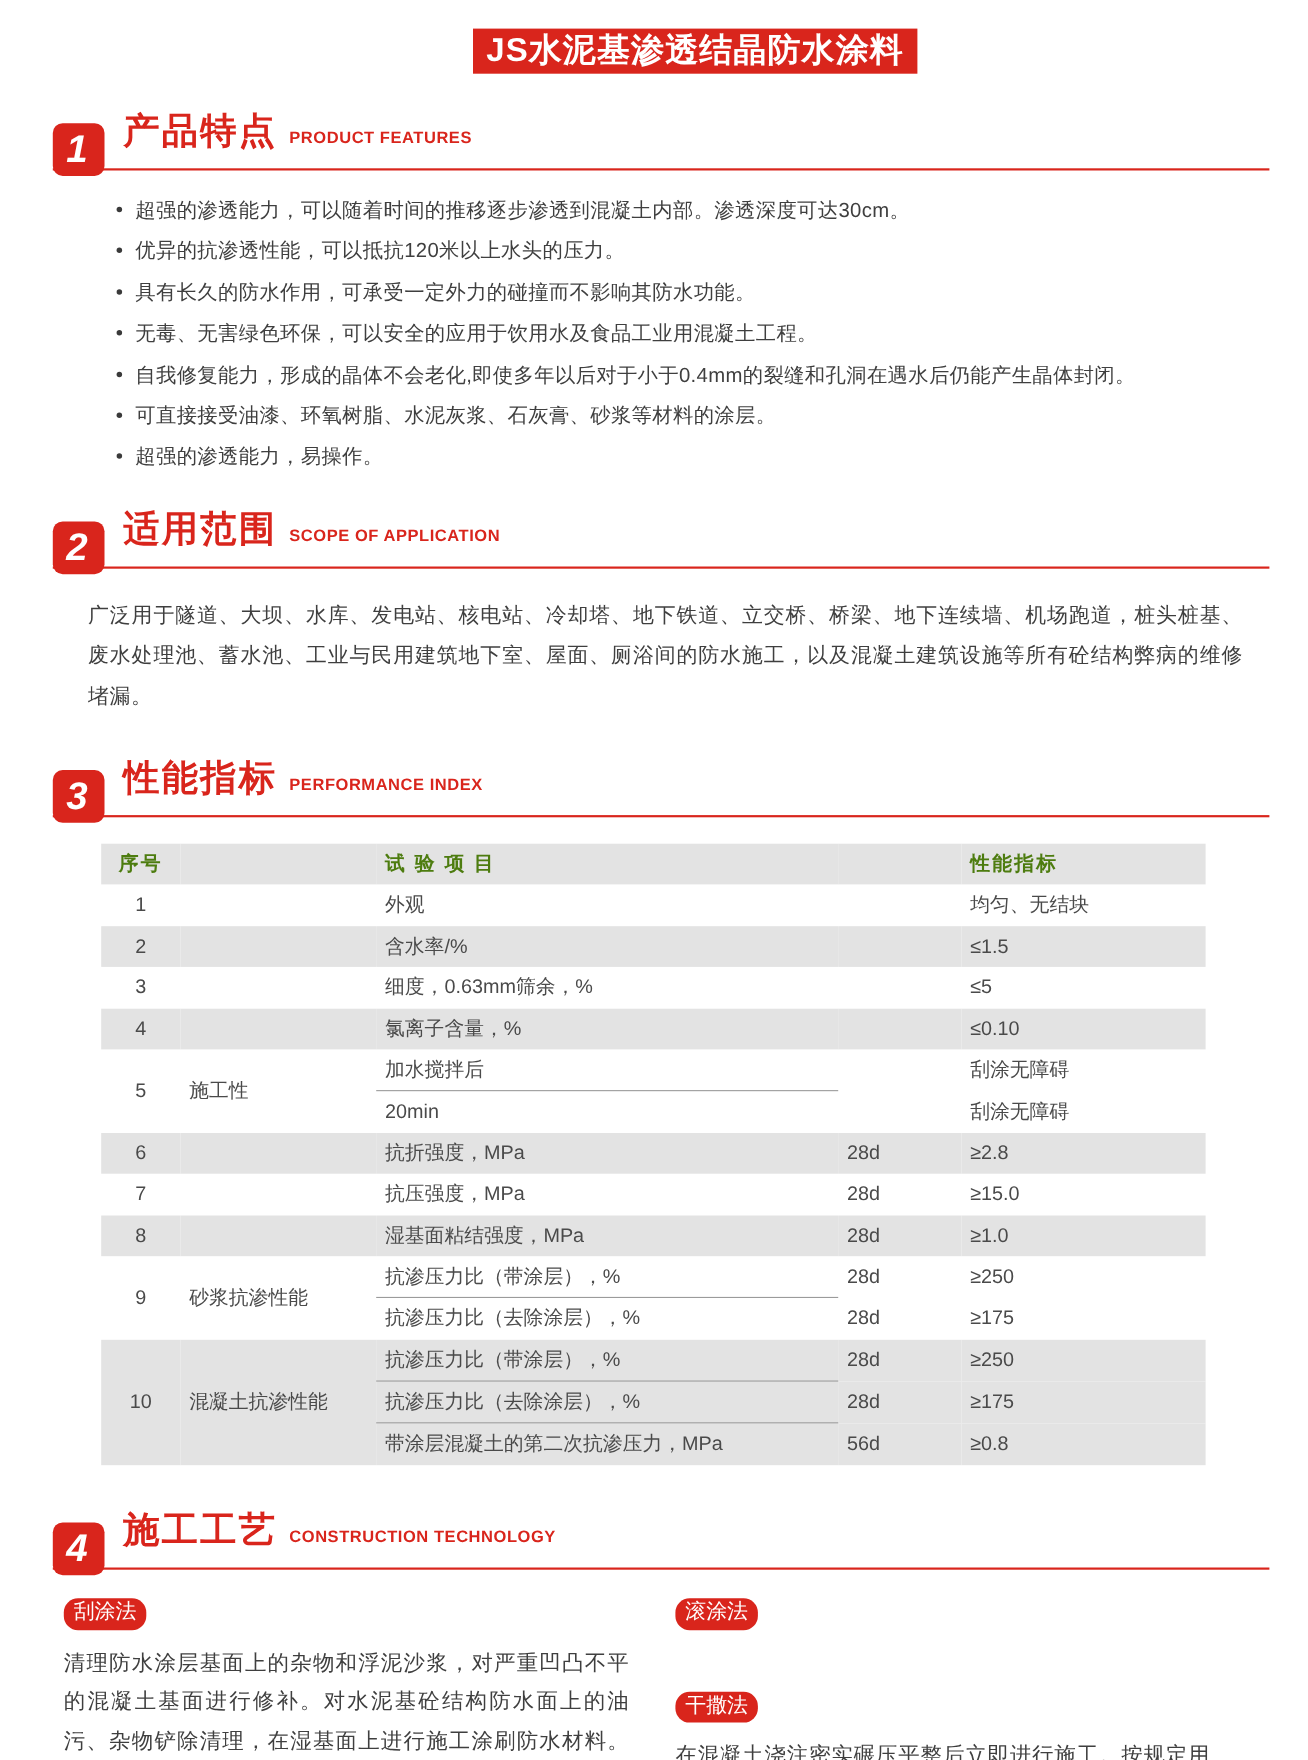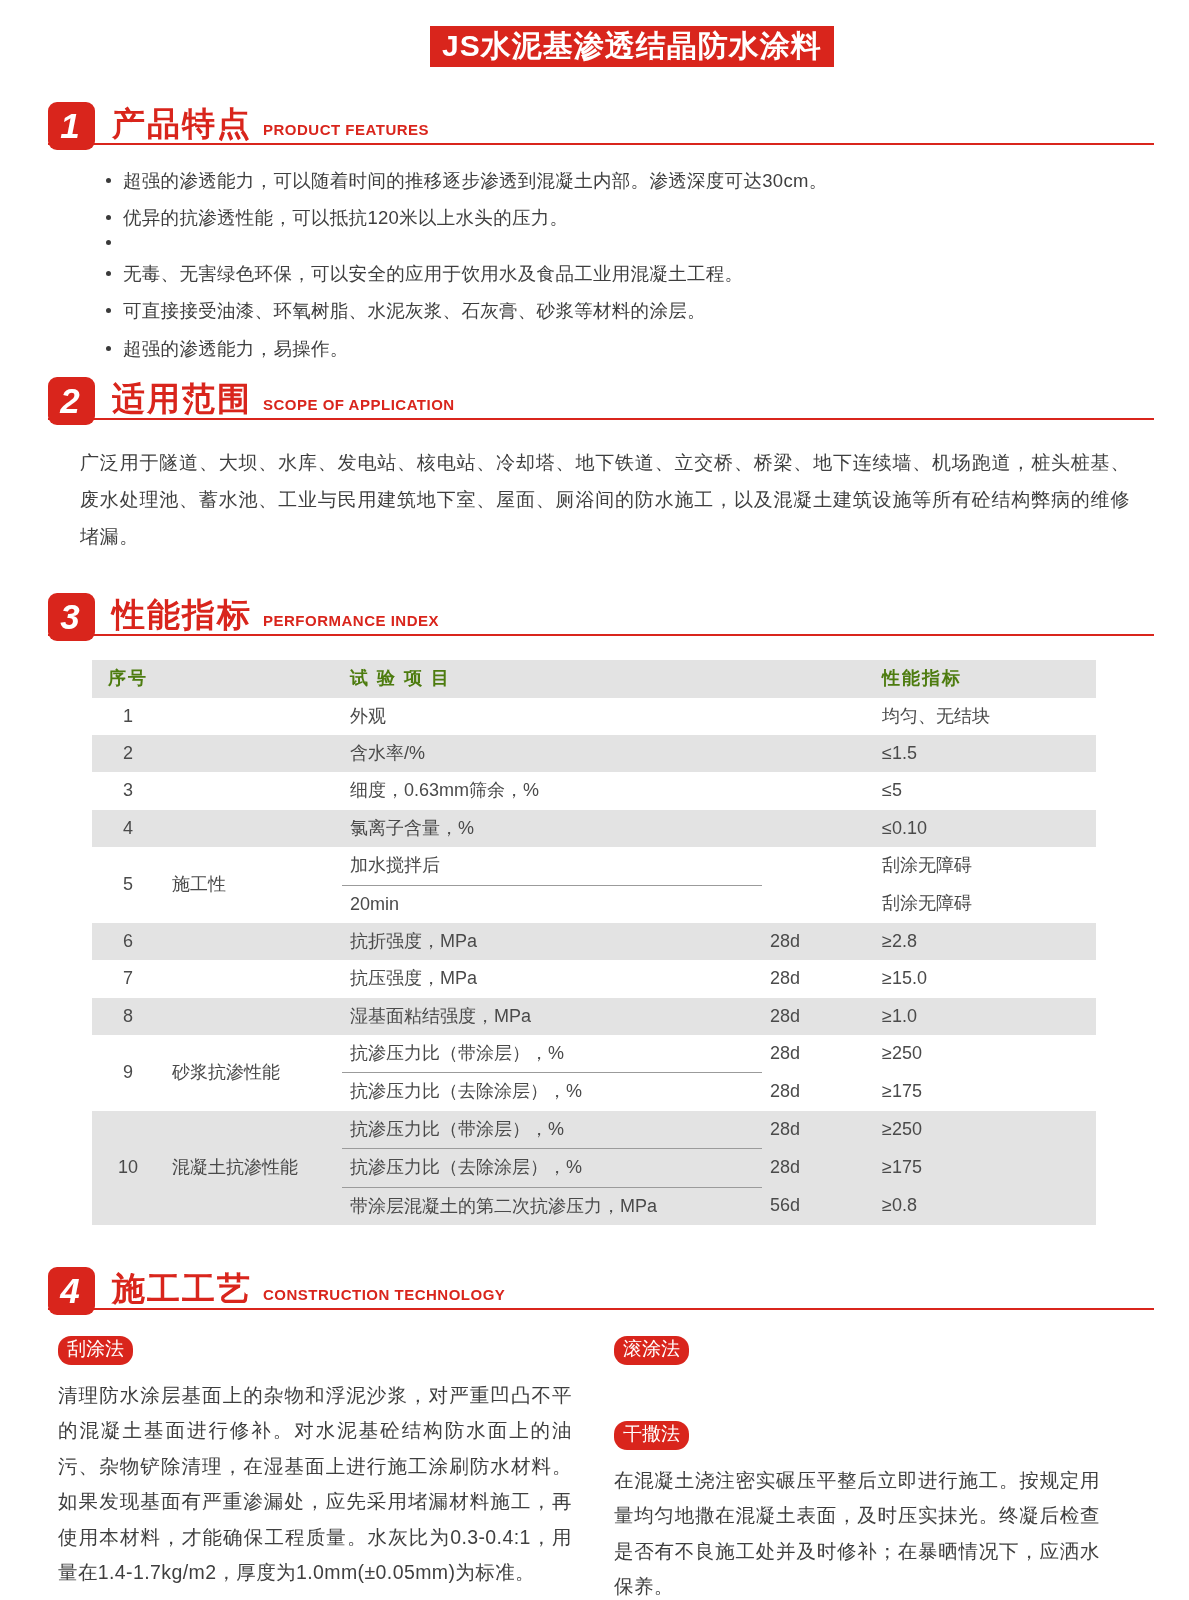--- a/index.html
+++ b/index.html
@@ -16,26 +16,26 @@
   .banner{position:absolute;top:26px;left:430px;background:var(--red);color:#ffffff;
     font-size:30px;font-weight:bold;letter-spacing:1px;padding:5px 12px 6px;line-height:1;}
 
   .content{position:absolute;top:102px;left:48px;width:1106px;}
 
   
   .sec-head{display:flex;align-items:flex-end;border-bottom:2.5px solid var(--red);}
   .sec-num{flex:0 0 auto;width:47px;height:48px;background:var(--red);color:#ffffff;
     font-size:35px;font-weight:bold;font-style:italic;display:flex;align-items:center;
     justify-content:center;border-radius:9px;margin-bottom:-7px;padding-right:3px;}
-  .sec-titles{margin-left:17px;padding-bottom:3px;display:flex;align-items:baseline;}
+  .sec-titles{margin-left:17px;padding-bottom:18px;display:flex;align-items:baseline;}
   .sec-title-cn{color:var(--red);font-size:33px;font-weight:bold;letter-spacing:2px;line-height:1;}
   .sec-title-en{color:var(--red);font-size:15px;font-weight:bold;margin-left:11px;letter-spacing:.5px;}
 
   
-  .bullets{list-style:none;margin:24px 0 16px 58px;}
+  .bullets{list-style:none;margin:24px 0 36px 58px;}
   .bullets li{display:flex;align-items:baseline;font-size:18.5px;color:var(--ink);
     line-height:1.32;margin-bottom:13px;letter-spacing:.3px;}
   .dot{flex:0 0 auto;width:5px;height:5px;border-radius:50%;background:#3a3a3a;
     margin-right:12px;position:relative;top:-4px;}
 
   
   .scope-text{font-size:19px;color:var(--ink);line-height:1.95;letter-spacing:.6px;
     margin:24px 0 38px 32px;width:1050px;text-align:justify;}
 
   
@@ -80,24 +80,29 @@
       <li>
           <span class="dot"></span>
           <span>超强的渗透能力，可以随着时间的推移逐步渗透到混凝土内部。渗透深度可达30cm。</span>
         </li>
       <li>
           <span class="dot"></span>
           <span>优异的抗渗透性能，可以抵抗120米以上水头的压力。</span>
         </li>
       <li>
           <span class="dot"></span>
+          <span>具有长久的防水作用，可承受一定外力的碰撞而不影响其防水功能。</span>
         </li>
       <li>
           <span class="dot"></span>
           <span>无毒、无害绿色环保，可以安全的应用于饮用水及食品工业用混凝土工程。</span>
+        </li>
+      <li>
+          <span class="dot"></span>
+          <span>自我修复能力，形成的晶体不会老化,即使多年以后对于小于0.4mm的裂缝和孔洞在遇水后仍能产生晶体封闭。</span>
         </li>
       <li>
           <span class="dot"></span>
           <span>可直接接受油漆、环氧树脂、水泥灰浆、石灰膏、砂浆等材料的涂层。</span>
         </li>
       <li>
           <span class="dot"></span>
           <span>超强的渗透能力，易操作。</span>
         </li>
     </ul>

